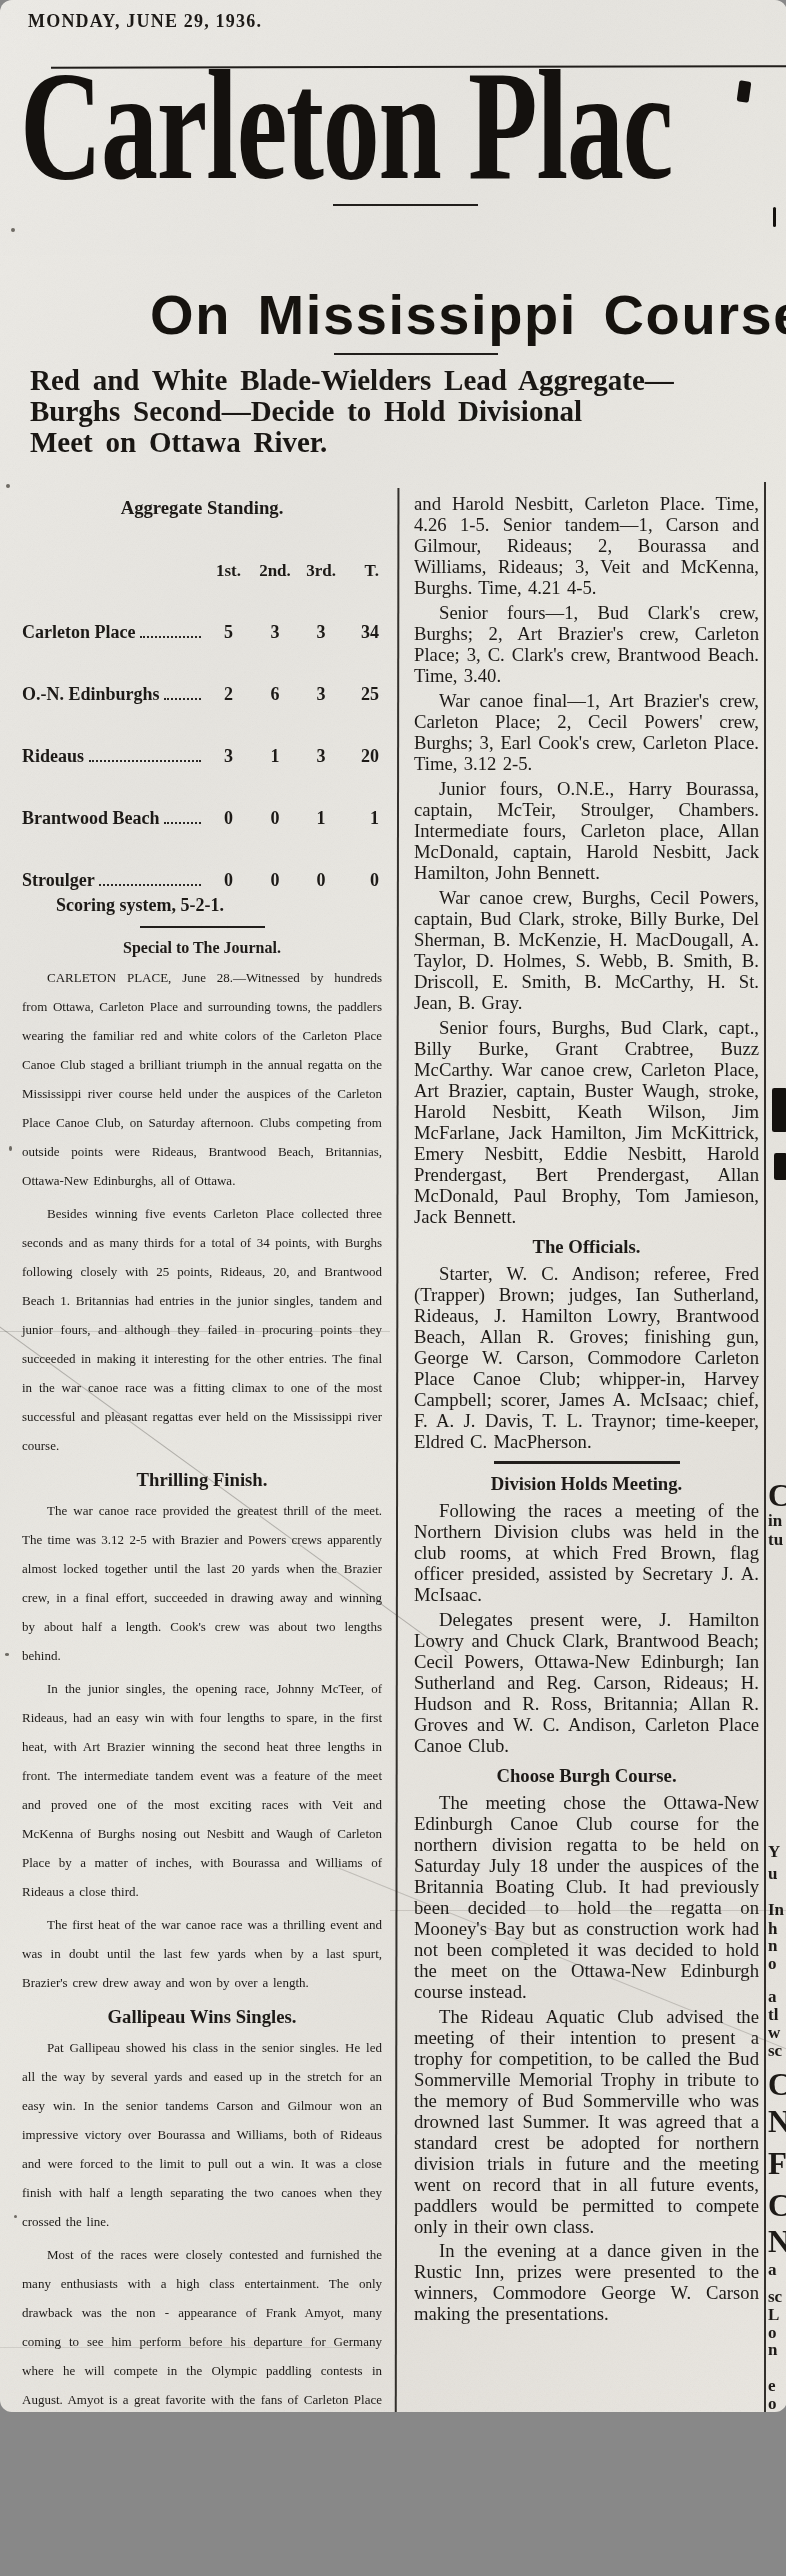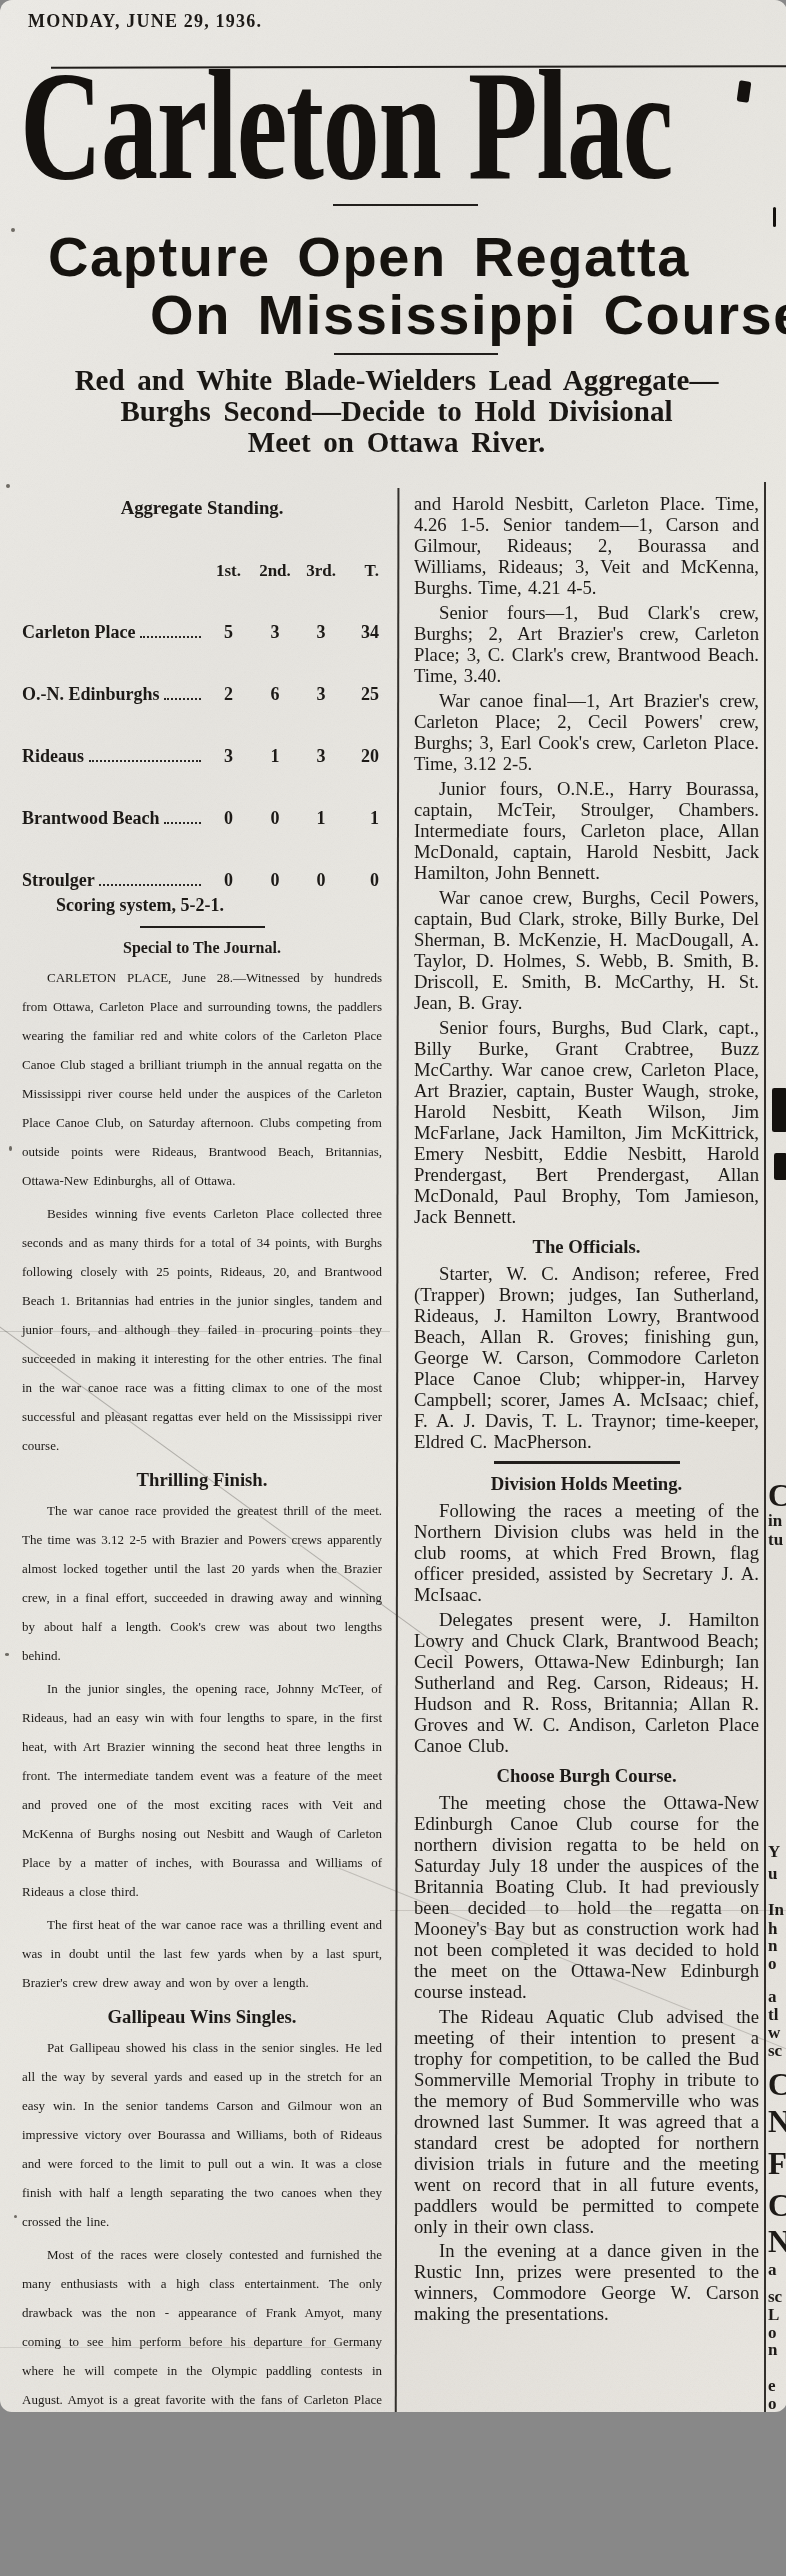--- a/index.html
+++ b/index.html
@@ -17,21 +17,21 @@
   }
   .rule-top{top:66px;left:51px;width:735px;height:2.3px;transform:rotate(-.12deg);}
   .rule-a{top:204px;left:333px;width:145px;height:2.3px;}
   .head1,.head2{
     position:absolute;font-family:"Liberation Sans",sans-serif;font-weight:bold;color:#16130f;
     font-size:56px;line-height:56px;letter-spacing:1.6px;word-spacing:9.4px;white-space:nowrap;
   }
   .head1{top:229px;left:48px;}
   .head2{top:287px;left:150px;}
   .rule-b{top:353px;left:334px;width:164px;height:2.3px;}
-  .deck{position:absolute;top:365px;left:30px;width:733px;text-align:center;
+  .deck{position:absolute;top:365px;left:30px;width:733px;
     font-weight:bold;font-size:29px;line-height:31px;word-spacing:5.5px;color:#1a1714;}
   .colwrap{position:absolute;top:484px;left:22px;width:742px;height:2092px;}
   .col{position:absolute;top:0;}
   .col-left{left:0;width:360px;height:100%;}
   .col-right{left:392px;top:9.4px;width:345px;height:100%;}
   .para{font-size:13px;line-height:29px;text-align:justify;text-indent:25px;margin:0 0 3.9px 0;word-spacing:1.6px;}
   .col-right .para{font-size:18.7px;line-height:21px;}
   .subhead{text-align:center;font-weight:bold;font-size:18.7px;margin:9.4px 0 4.7px 0;}
   .credit{text-align:center;font-weight:bold;font-size:16px;margin:11px 0 6.2px 0;}
   .standings{margin-top:12.5px;font-size:18px;font-weight:bold;}
@@ -72,21 +72,20 @@
     <rect width="100%" height="100%" filter="url(#n)"></rect>
   </svg>
 
   <div class="dateline">MONDAY, JUNE 29, 1936.</div>
   <div class="rule rule-top"></div>
   <div class="giant">Carleton Plac</div>
   <div class="blotch" style="top:81px;left:738px;width:11.7px;height:21px;transform:rotate(8deg);"></div>
   <div class="blotch" style="top:207px;left:773px;width:3.1px;height:20px;"></div>
 
   <div class="rule rule-a"></div>
-  <div class="head1">Capture Open Regatta</div>
   <div class="head2">On Mississippi Course</div>
   <div class="rule rule-b"></div>
   <div class="deck">
     <div>Red and White Blade-Wielders Lead Aggregate—</div>
     <div>Burghs Second—Decide to Hold Divisional</div>
     <div>Meet on Ottawa River.</div>
   </div>
 
   <div class="colwrap">
 

